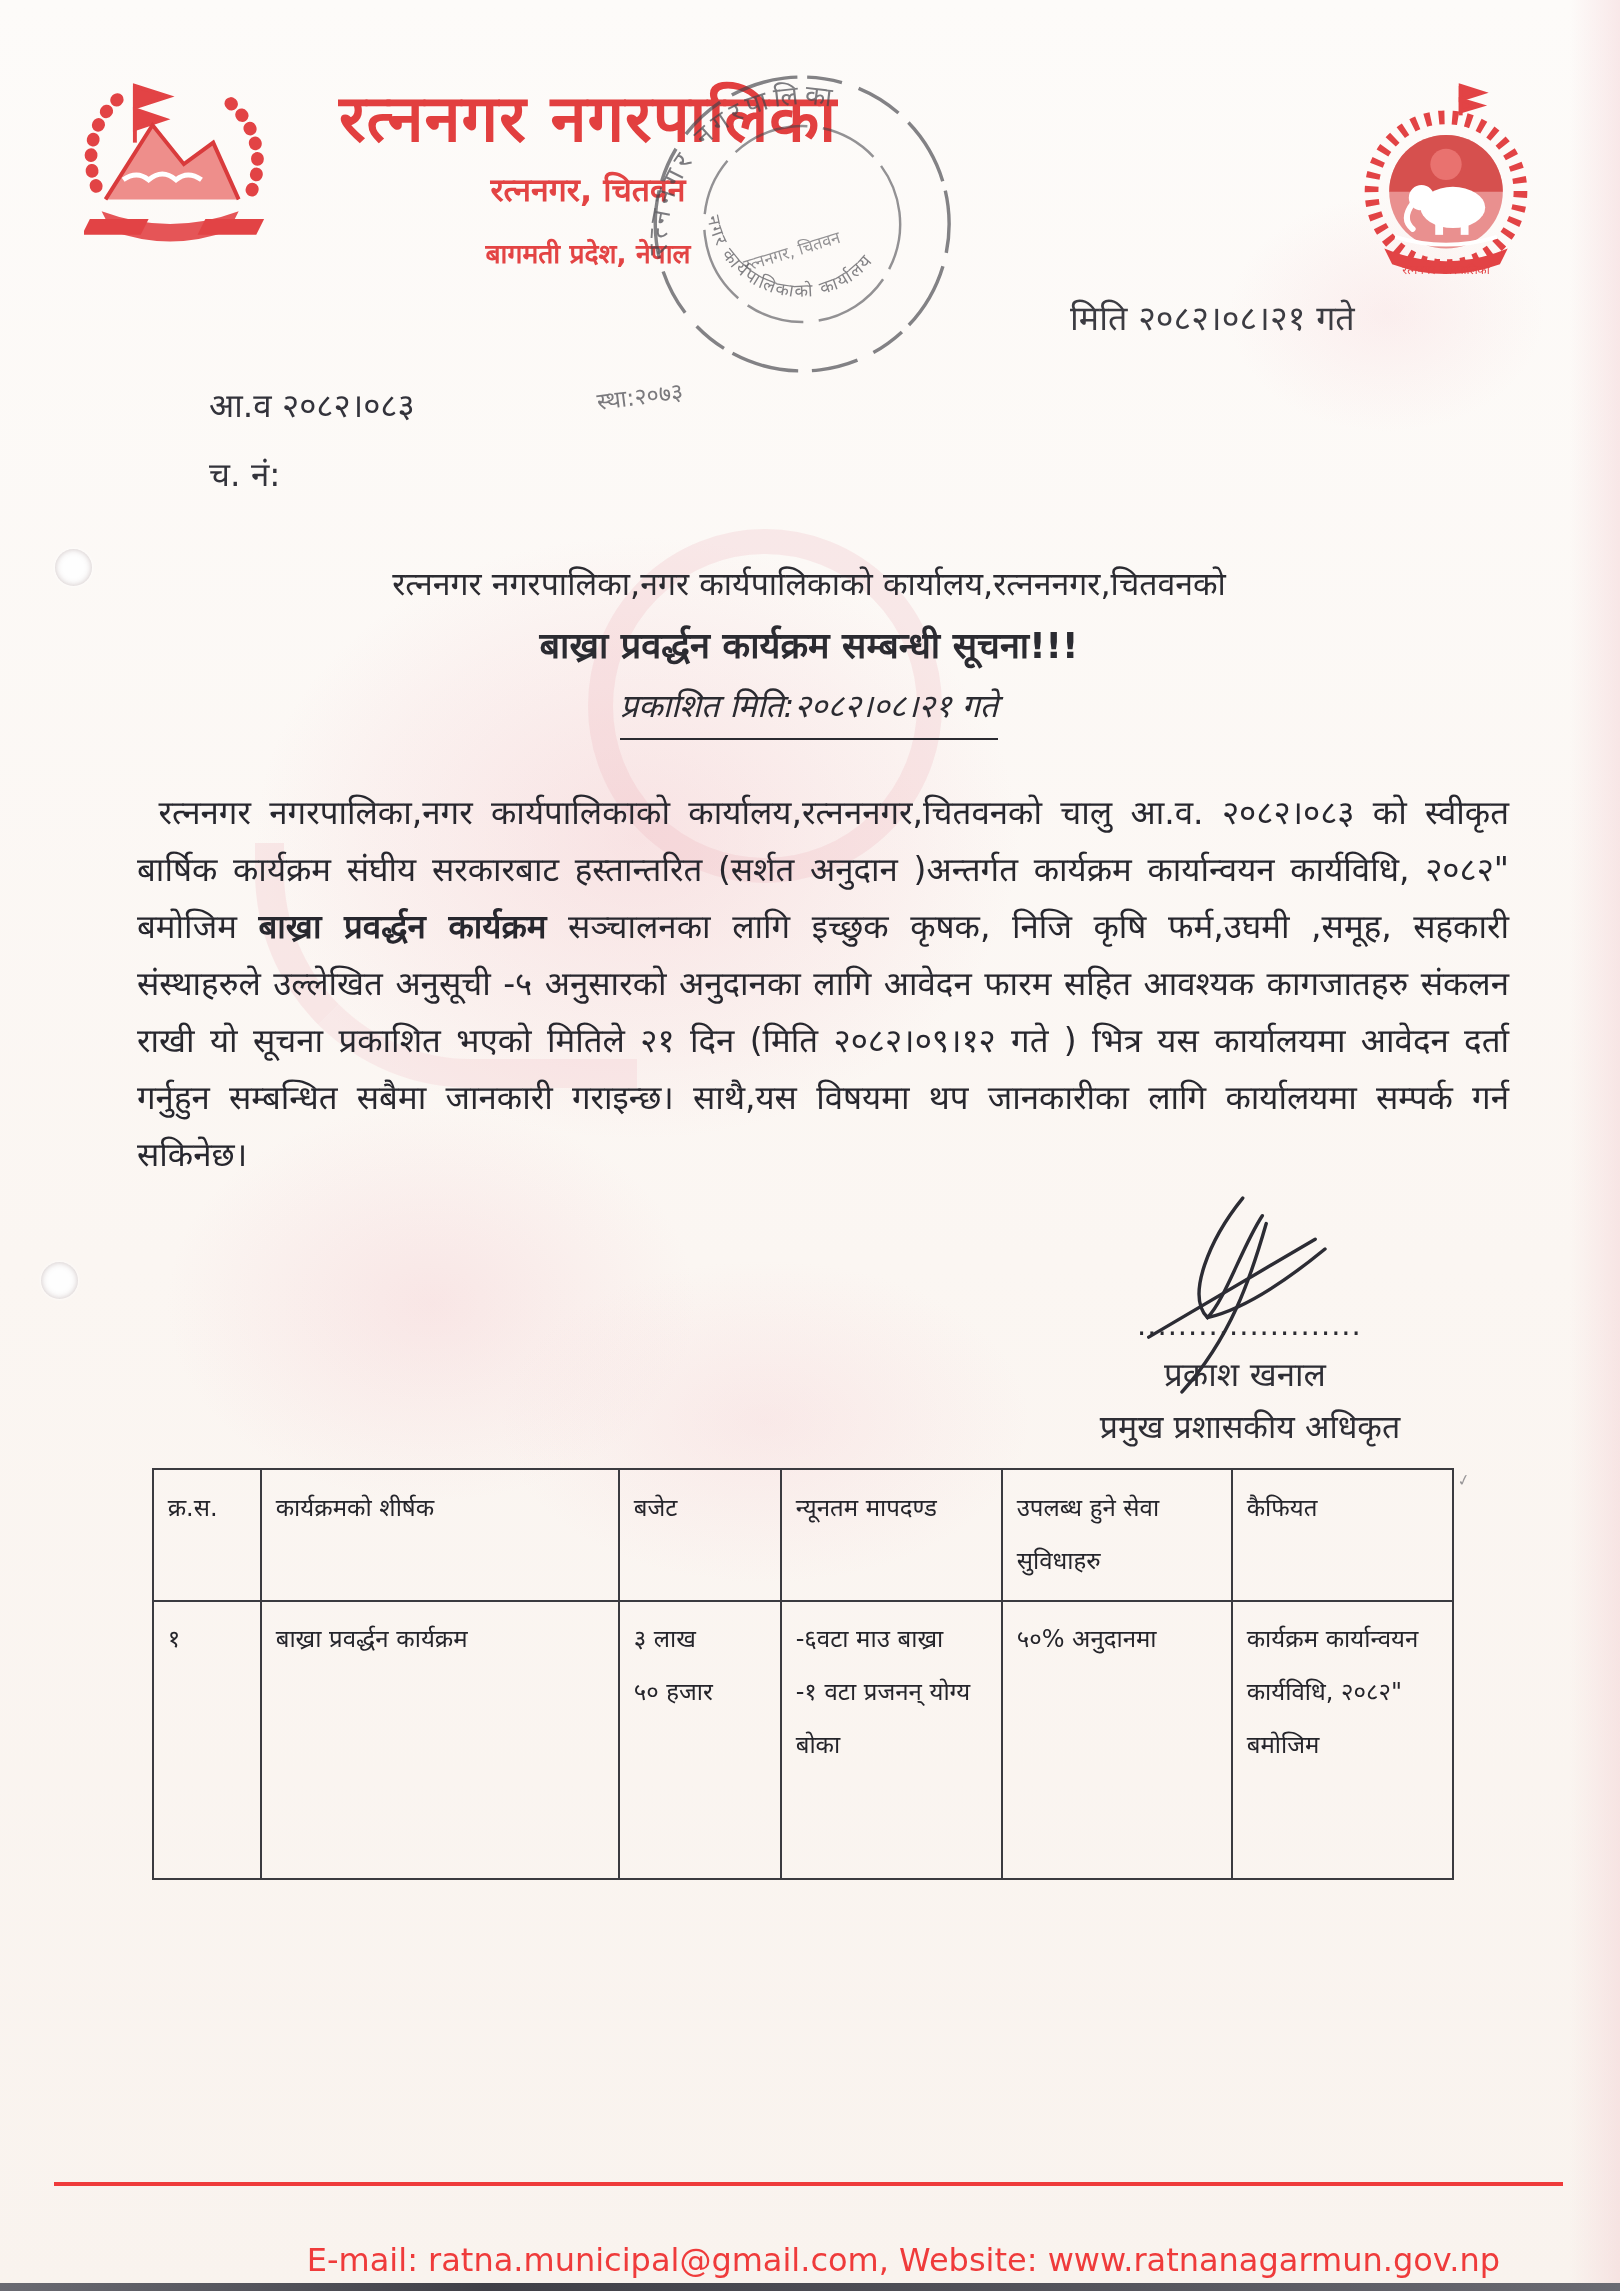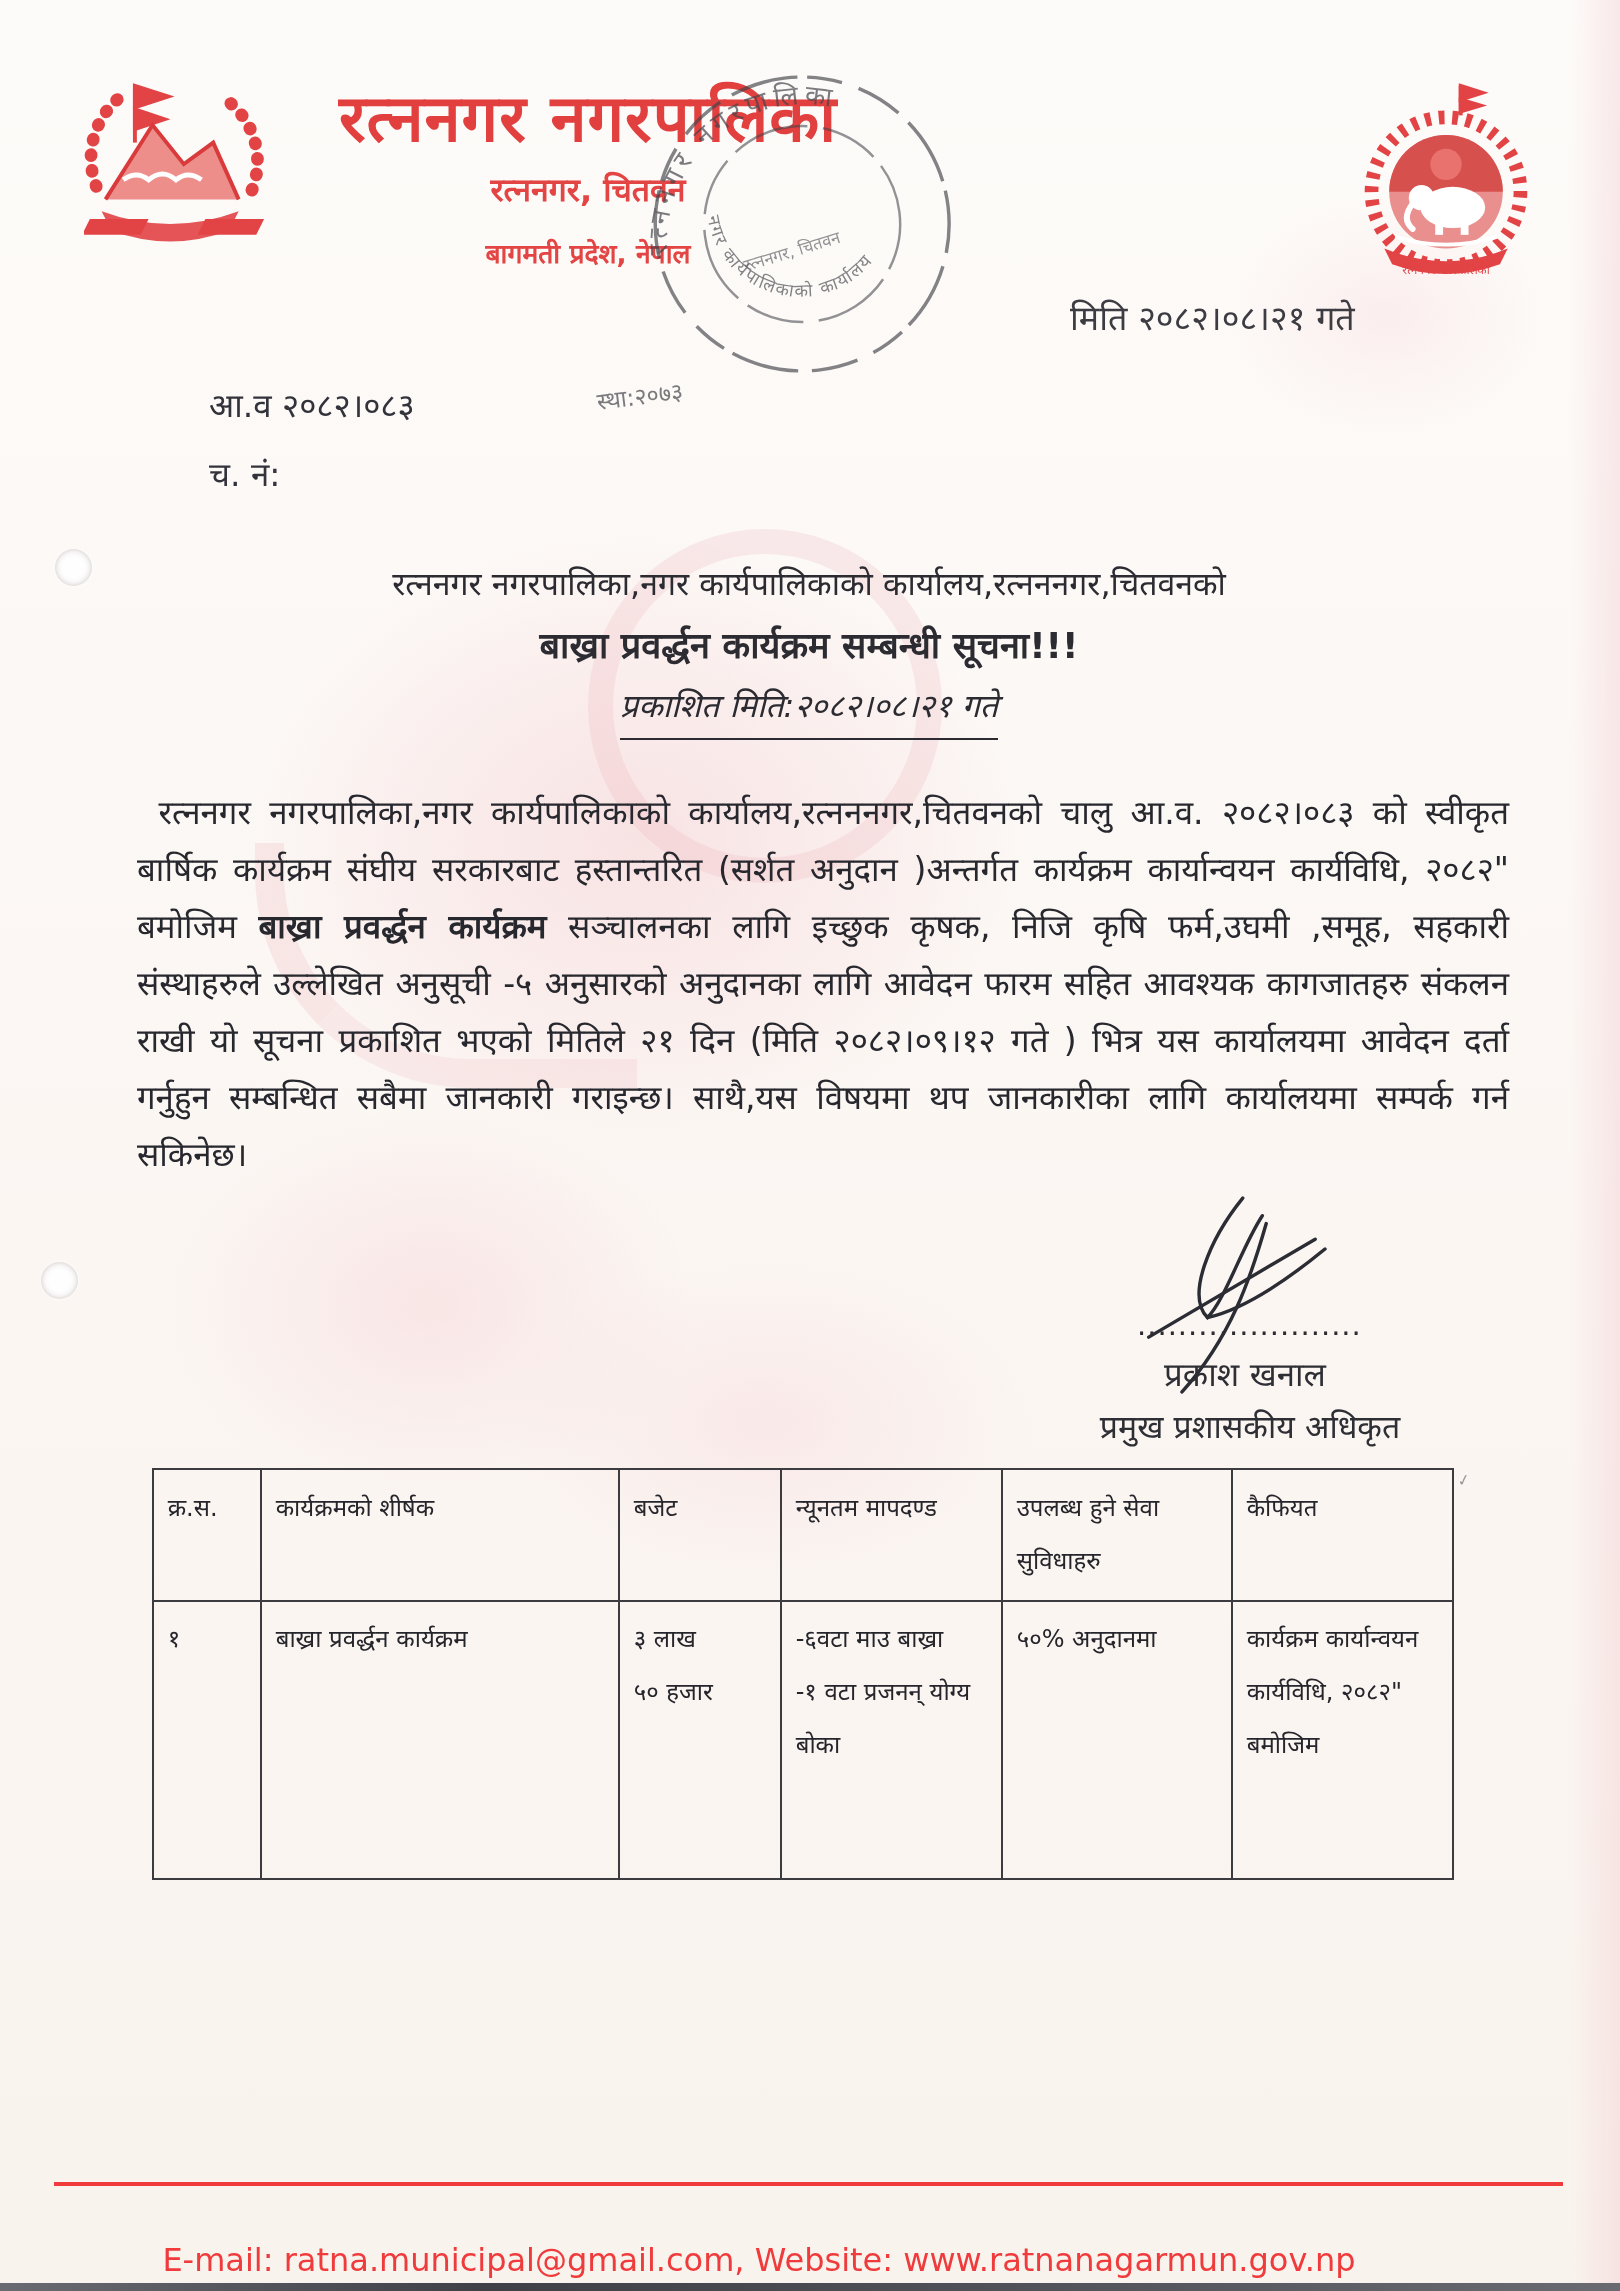--- a/index.html
+++ b/index.html
@@ -55,21 +55,21 @@
     border:2px solid #3b3b40;vertical-align:top;text-align:left;
     font-size:24px;font-weight:400;line-height:53px;padding:11.8px 13.7px;color:#25252b;
     white-space:pre-line;word-wrap:break-word;
   }
   table.notice tr.hdr th{height:76px;}
   table.notice tr.row td{height:253px;}
   td.sn{text-align:center;}
   
   .foot-rule{left:54px;top:2182px;width:1509px;height:3.9px;background:#ef3b3b;}
   .foot-phone{left:0;top:2197px;width:1620px;text-align:center;font-size:28px;font-weight:700;color:#ef3b3b;}
-  .foot-email{left:9px;top:2241px;width:1500px;text-align:center;font-size:32px;color:#ef3b3b;}
+  .foot-email{left:0;top:2241px;width:1500px;text-align:right;font-size:32px;color:#ef3b3b;}
   .foot-edge{left:0;top:2283px;width:1620px;height:8.8px;background:linear-gradient(90deg,#6a6a72,#3f3f47 30%,#55555d 70%,#6a6a72);}
 </style>
 </head>
 <body>
 
 <div class="page">
 
   <div class="wm wm1"></div>
   <div class="wm wm2"></div>
   <div class="wm wm3"></div>

